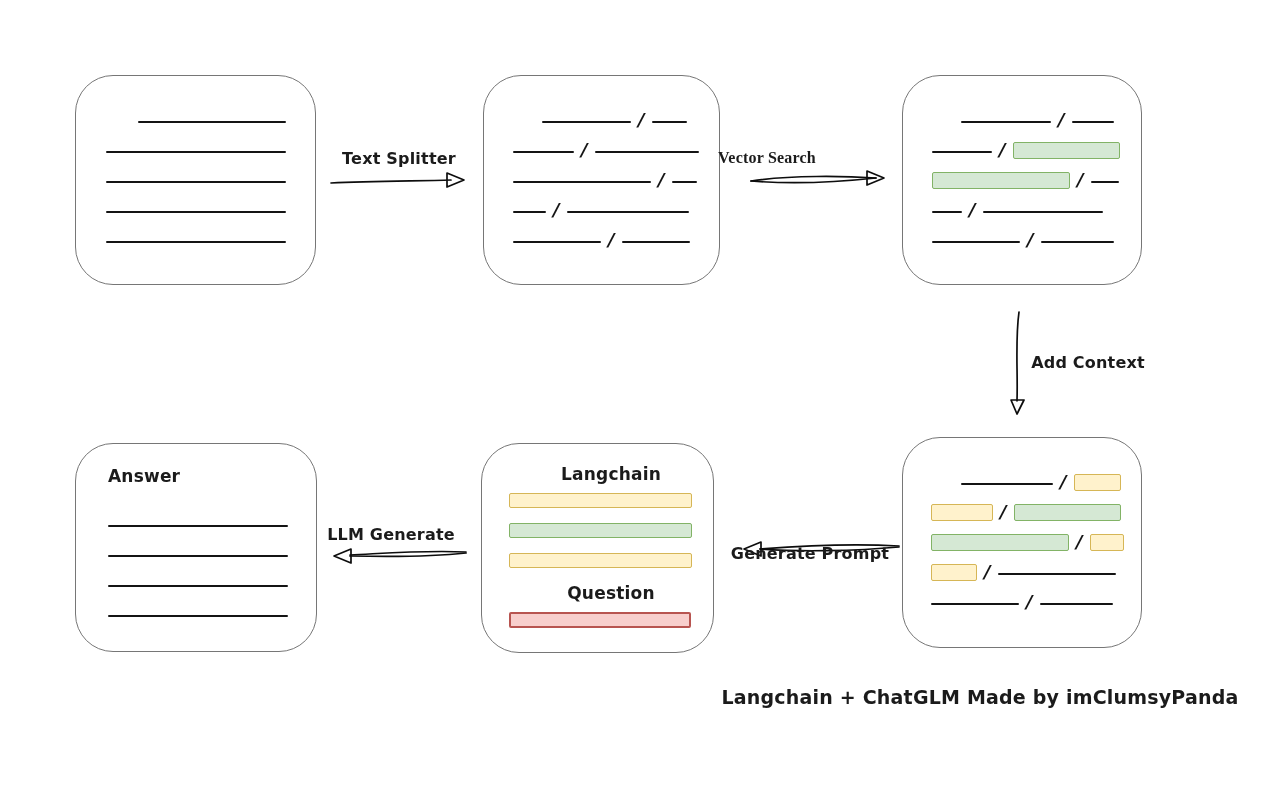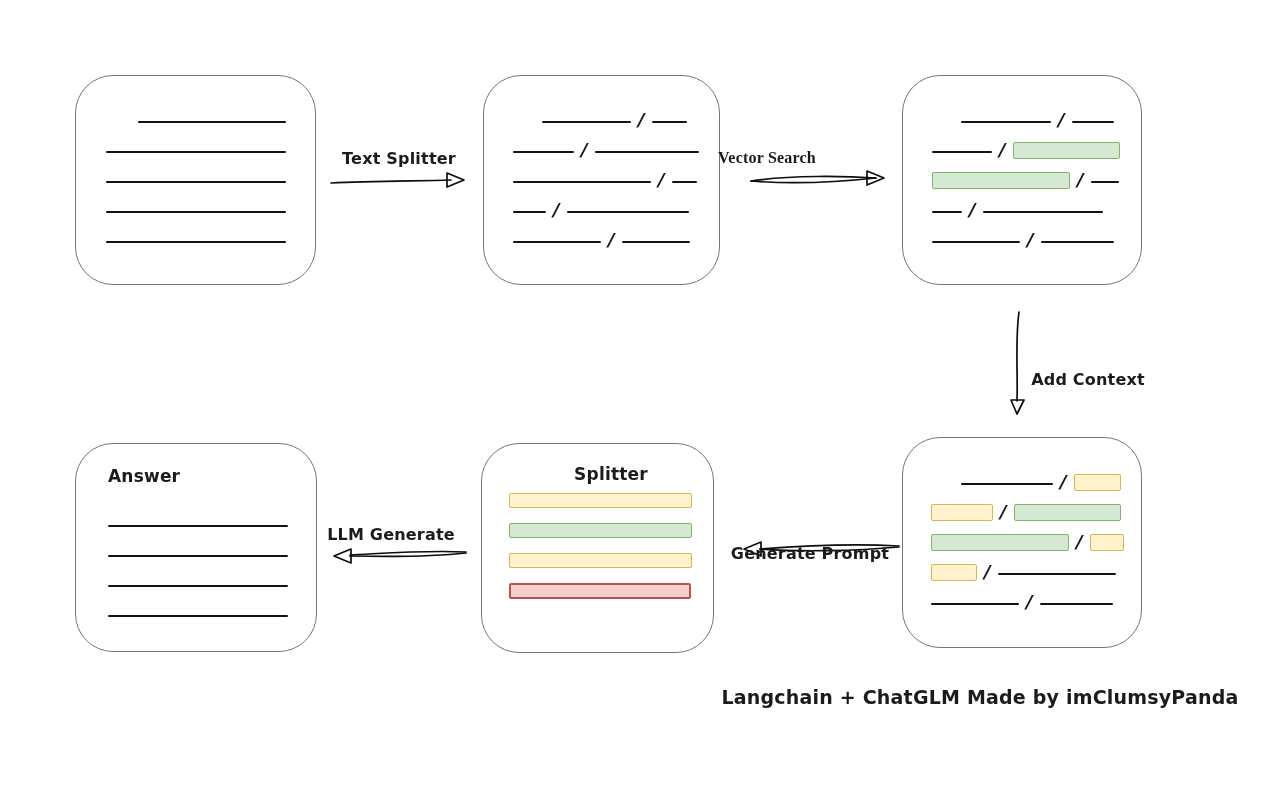--- a/index.html
+++ b/index.html
@@ -138,24 +138,25 @@
         <div class="row">
           <span class="seg line" style="width: 88px;"></span>
           <span class="slash">/</span>
           <span class="seg line" style="width: 73px;"></span>
         </div>
       </div>
   </div>
 
   <div class="box" style="left:481px;top:443px;width:233px;height:210px;">
     <div class="prompt-inner">
-      <span class="inlbl">Splitter</span>
+      <span class="inlbl">Langchain</span>
       <div class="bar yellow"></div>
       <div class="bar green"></div>
       <div class="bar yellow"></div>
+      <span class="inlbl" style="margin-top:3px;">Question</span>
       <div class="bar red"></div>
     </div>
   </div>
 
   <div class="box" style="left:75px;top:443px;width:242px;height:209px;">
     <div class="answer-inner">
       <span class="inlbl">Answer</span>
       <div class="rows" style="padding-top:11px;">
           <div class="row">
             <span class="seg line" style="width: 180px;"></span>
@@ -188,18 +189,18 @@
     <path d="M899 546 C850 543, 798 546, 760 549"></path>
     <path d="M761 542 L744 549 L761 556 Z"></path>
 
     <path d="M466 553 C430 557, 395 557, 350 556"></path>
     <path d="M466 552 C425 550, 390 553, 350 555"></path>
     <path d="M351 549 L334 556 L351 563 Z"></path>
   </svg>
 
   <div class="lbl" style="left:399px;top:149px;">Text Splitter</div>
   <div class="lbl" style="left:767px;top:149px;font-family:Liberation Serif, serif;">Vector Search</div>
-  <div class="lbl" style="left:1088px;top:370px;">Add Context</div>
+  <div class="lbl" style="left:1088px;top:353px;">Add Context</div>
   <div class="lbl" style="left:810px;top:544px;">Generate Prompt</div>
   <div class="lbl" style="left:391px;top:525px;">LLM Generate</div>
 
   <div class="caption" style="left:980px;top:686px;">Langchain + ChatGLM Made by imClumsyPanda</div>
 </div>
 
 </body></html>

